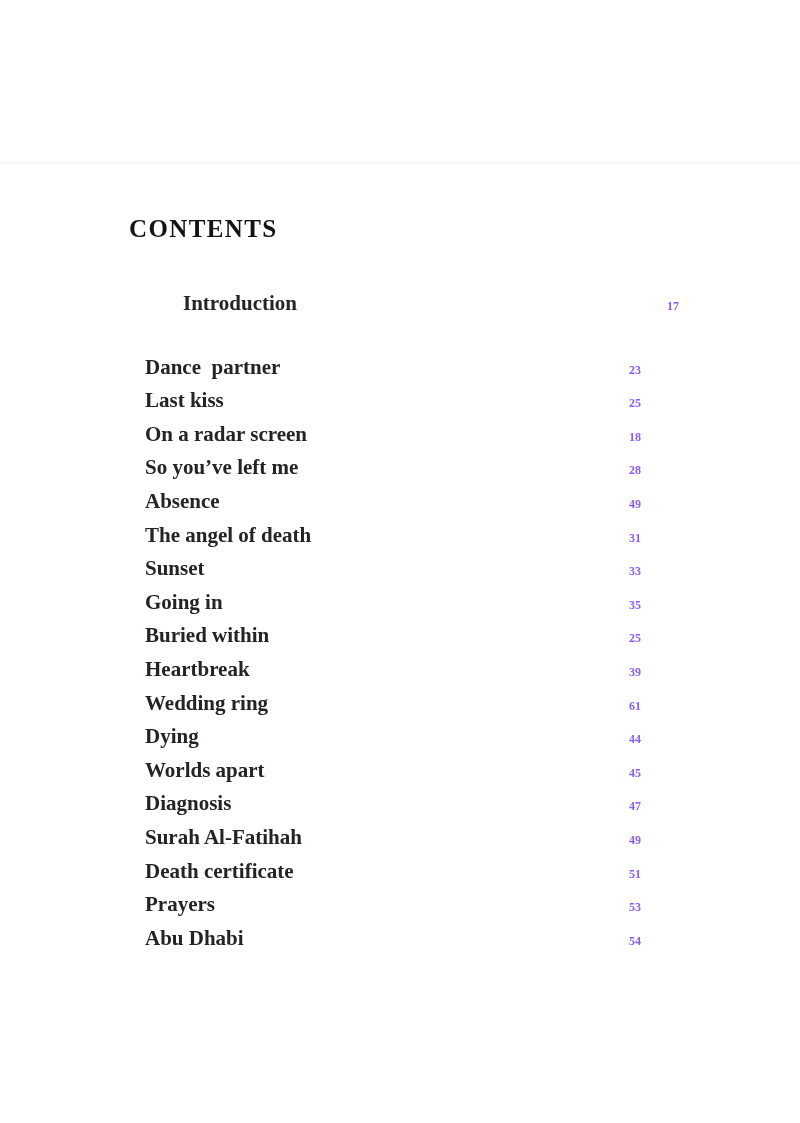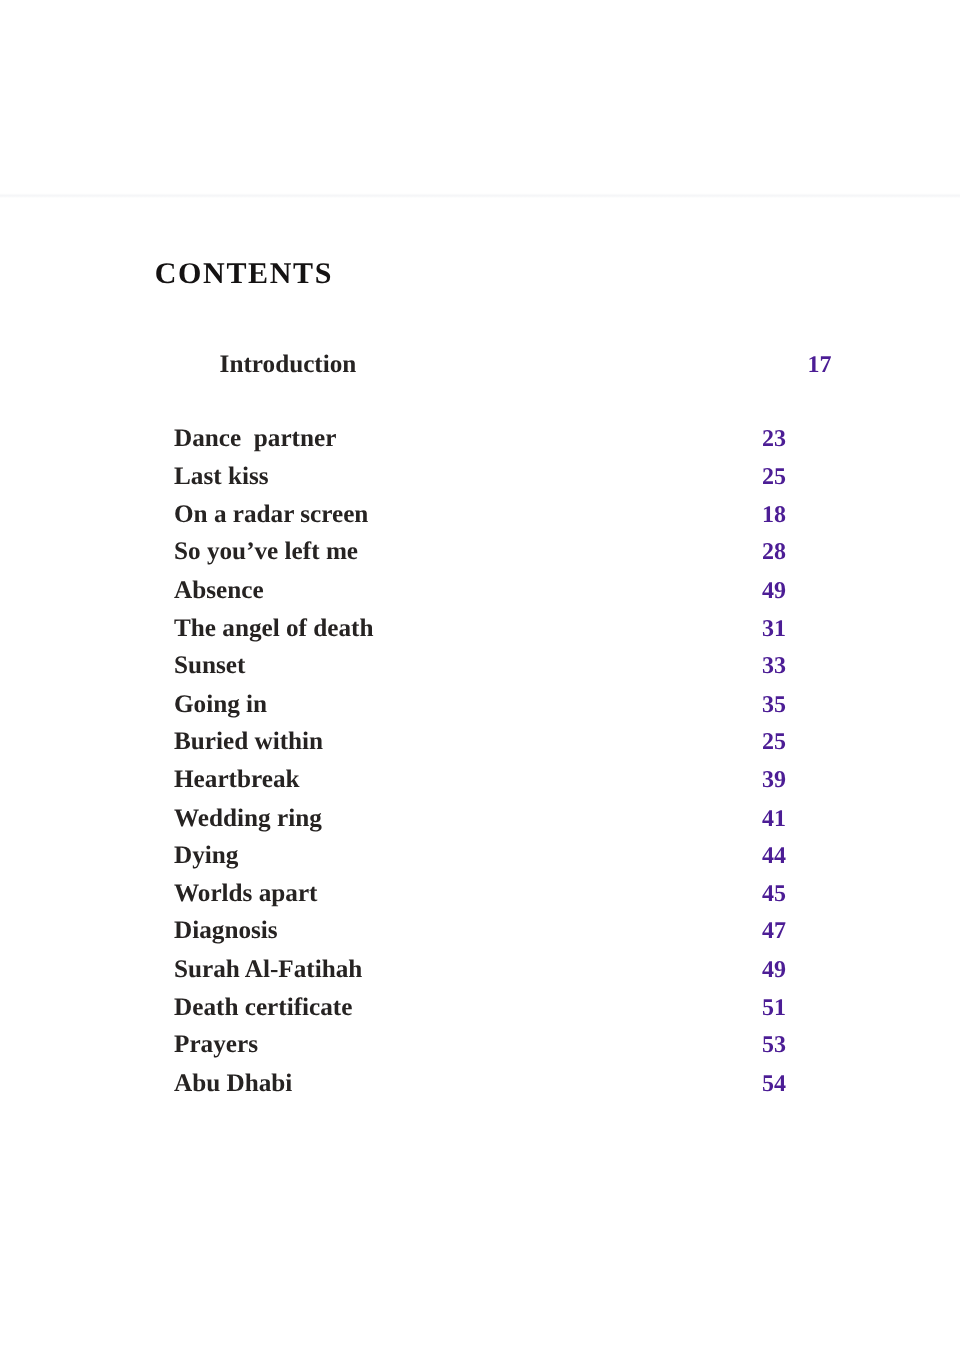--- a/index.html
+++ b/index.html
@@ -76,24 +76,24 @@
     flex: 0 0 auto;
     white-space: pre;
   }
 
   .toc-row .leader {
     flex: 1 1 auto;
   }
 
   .toc-row .page-no {
     flex: 0 0 auto;
-    text-align: right;
+    text-align: left;
     min-width: 26px;
-    font-size: 20px;
-    color: #4c1d95;
+    font-size: 12px;
+    color: #8b5cf6;
   }
 
   
   .group-intro {
     margin-top: 47px;
     padding-left: 38px;
   }
   .group-intro .toc-row .page-no {
     
     margin-right: -38px;
@@ -180,21 +180,21 @@
 
       <li class="toc-row">
         <span class="title">Heartbreak</span>
         <span class="leader"></span>
         <span class="page-no">39</span>
       </li>
 
       <li class="toc-row">
         <span class="title">Wedding ring</span>
         <span class="leader"></span>
-        <span class="page-no">41</span>
+        <span class="page-no">61</span>
       </li>
 
       <li class="toc-row">
         <span class="title">Dying</span>
         <span class="leader"></span>
         <span class="page-no">44</span>
       </li>
 
       <li class="toc-row">
         <span class="title">Worlds apart</span>

